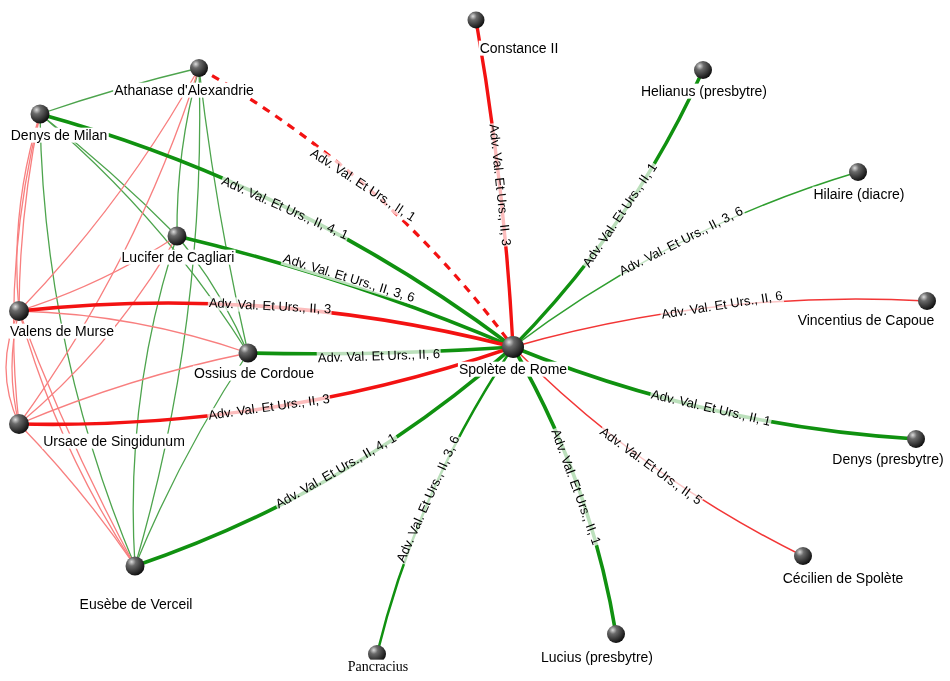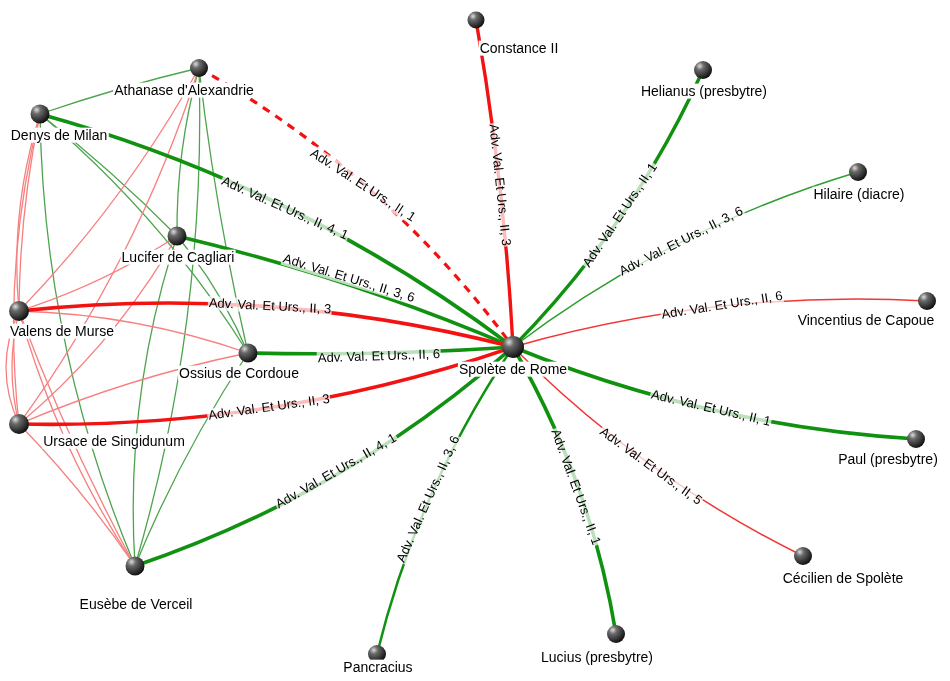--- a/index.html
+++ b/index.html
@@ -111,21 +111,21 @@
   <div class="layer" id="node-labels">
       <div class="node-label" style="left: 513px; top: 369px;">Spolète de Rome</div>
       <div class="node-label" style="left: 184px; top: 90px;">Athanase d'Alexandrie</div>
       <div class="node-label" style="left: 477px; top: 48px; margin-left: 42px;">Constance II</div>
       <div class="node-label" style="left: 704px; top: 91px;">Helianus (presbytre)</div>
       <div class="node-label" style="left: 859px; top: 187px; margin-top: 7px;">Hilaire (diacre)</div>
       <div class="node-label" style="left: 59px; top: 135px;">Denys de Milan</div>
       <div class="node-label" style="left: 178px; top: 257px;">Lucifer de Cagliari</div>
       <div class="node-label" style="left: 62px; top: 331px;">Valens de Murse</div>
       <div class="node-label" style="left: 866px; top: 320px;">Vincentius de Capoue</div>
-      <div class="node-label" style="left: 239px; top: 373px; text-align: right;">Ossius de Cordoue</div>
+      <div class="node-label" style="left: 254px; top: 373px; text-align: right;">Ossius de Cordoue</div>
       <div class="node-label" style="left: 87px; top: 441px; margin-left: 27px;">Ursace de Singidunum</div>
-      <div class="node-label" style="left: 888px; top: 459px;">Paul (presbytre)</div>
+      <div class="node-label" style="left: 888px; top: 459px;">Denys (presbytre)</div>
       <div class="node-label" style="left: 136px; top: 588px; margin-top: 16px;">Eusèbe de Verceil</div>
       <div class="node-label" style="left: 843px; top: 578px;">Cécilien de Spolète</div>
       <div class="node-label" style="left: 597px; top: 657px;">Lucius (presbytre)</div>
-      <div class="node-label" style="left: 378px; top: 667px;">Pancracius</div>
+      <div class="node-label" style="left: 378px; top: 667px; font-family: Liberation Serif, serif;">Pancracius</div>
     </div>
 </div>
 
 </body></html>

